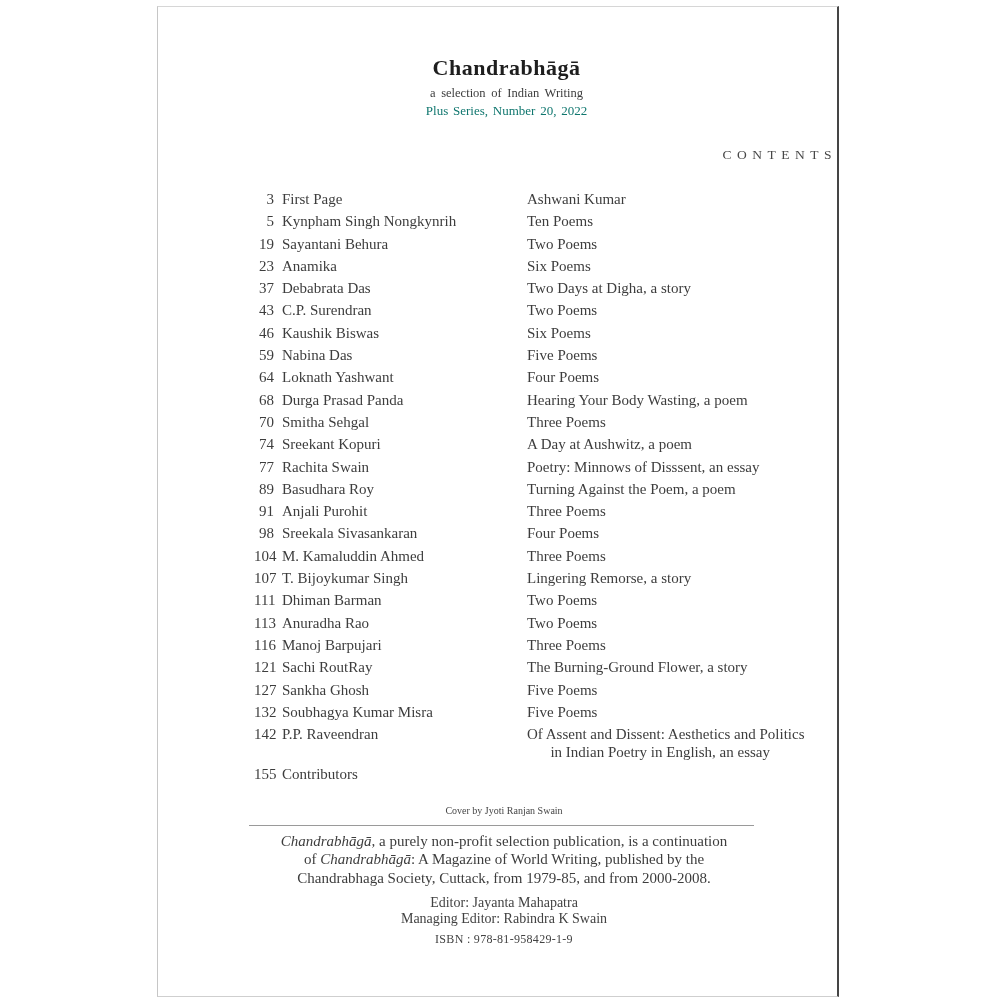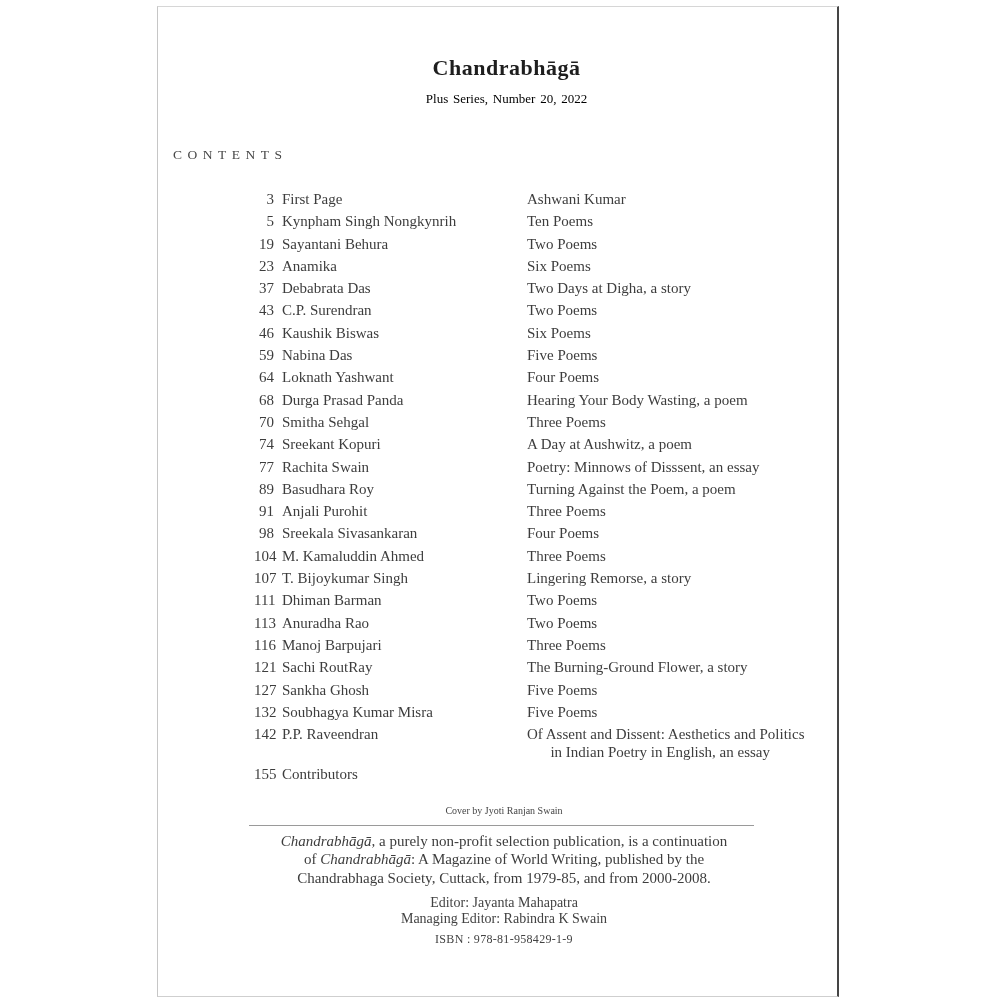--- a/index.html
+++ b/index.html
@@ -41,29 +41,29 @@
     color: #1e1e1e;
   }
   .subtitle {
     font-size: 12.5px;
     margin-top: 5px;
     word-spacing: 2.5px;
     color: #3c3c3c;
   }
   .series {
     font-size: 13px;
-    margin-top: 10px;
+    margin-top: 2px;
     word-spacing: 1.5px;
-    color: #000000;
+    color: #0f766e;
   }
   .contents-heading {
     position: absolute;
     top: 140px; left: 0; right: 0;
     margin-left: 15px;
-    text-align: left;
+    text-align: right;
     font-size: 13.5px;
     letter-spacing: 5.5px;
     color: #474747;
   }
   .toc {
     position: absolute;
     left: 96px;
     top: 183px;
     width: 516px;
   }
@@ -134,20 +134,21 @@
     color: #424242;
   }
 </style>
 </head>
 <body>
 
 <div class="page">
 
   <div class="masthead">
     <div class="title">Chandrabhāgā</div>
+    <div class="subtitle">a selection of Indian Writing</div>
     <div class="series">Plus Series, Number 20, 2022</div>
   </div>
 
   <div class="contents-heading">CONTENTS</div>
 
   <div class="toc" id="toc">
       <div class="toc-row">
         <span class="toc-num">3</span>
         <span class="toc-name">First Page</span>
         <span class="toc-work">

